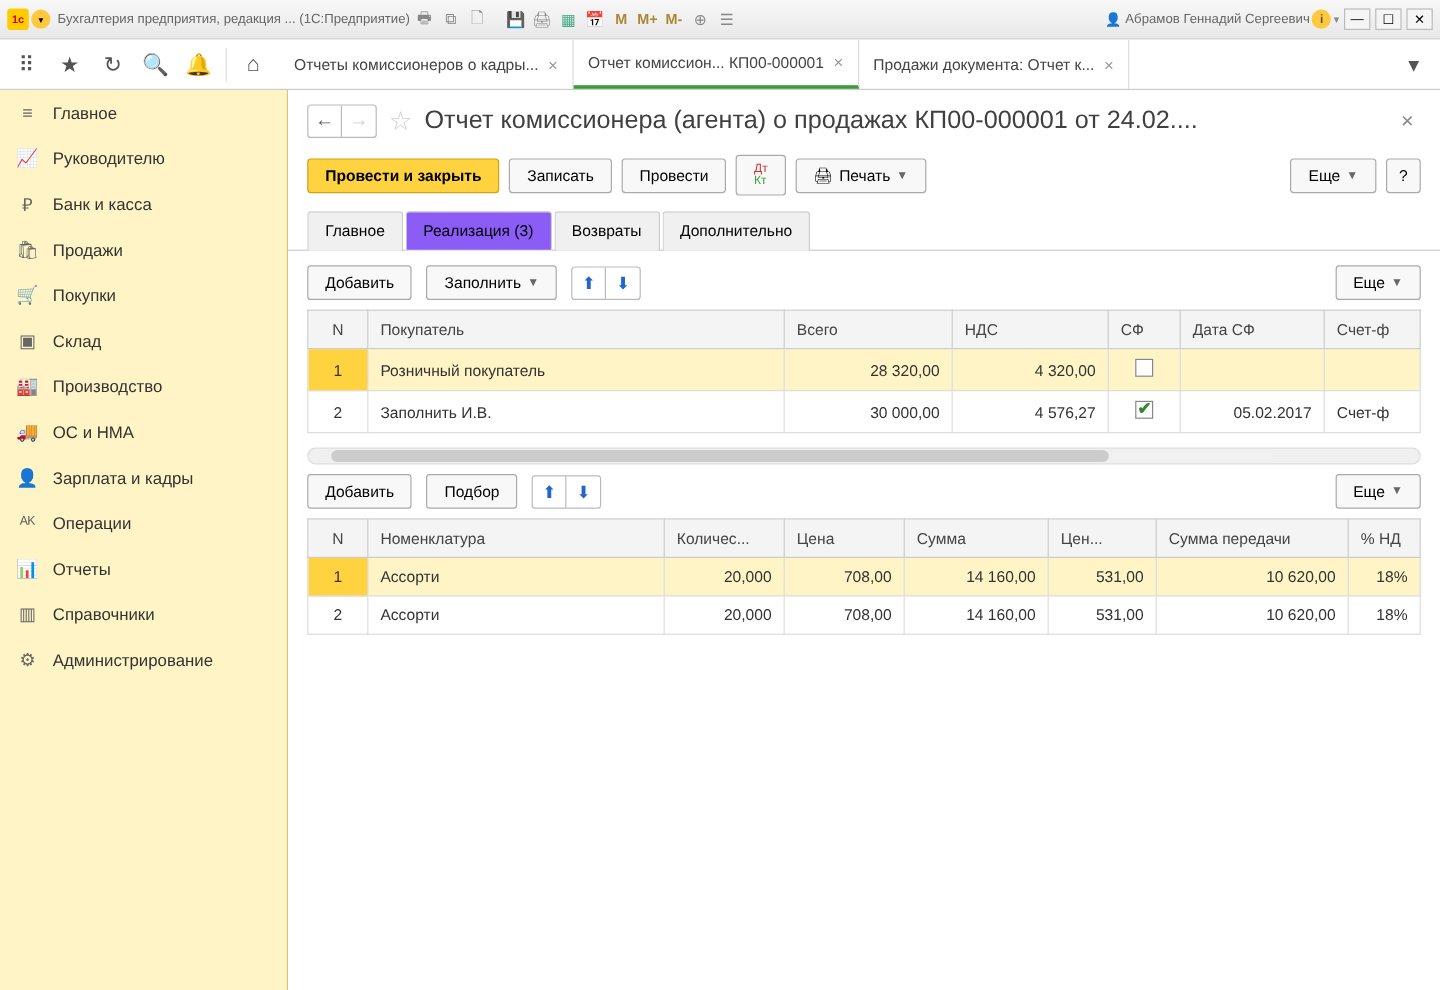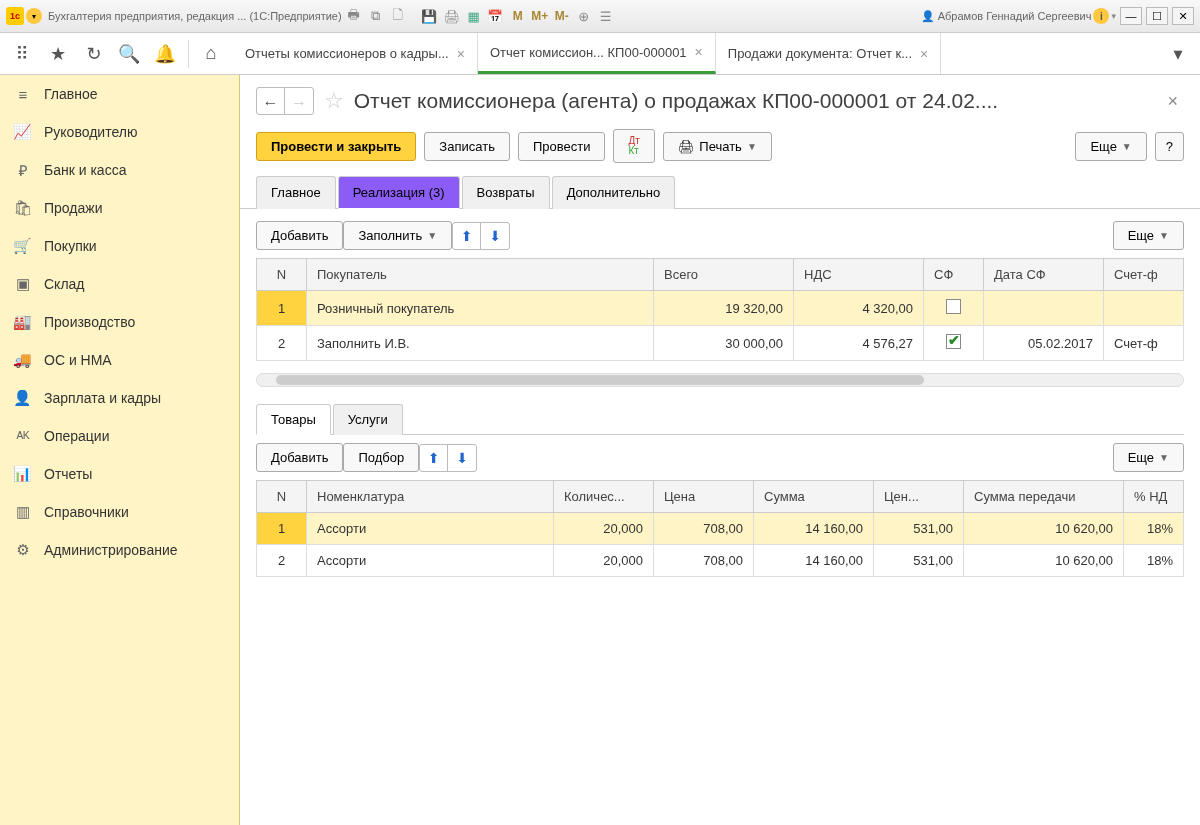--- a/index.html
+++ b/index.html
@@ -51,21 +51,21 @@
 .dtkt-icon .d { color: #c33; }
 .dtkt-icon .k { color: #3a3; }
 .action-spacer { flex: 1; }
 
 
 .section-tabs { display: flex; padding: 0 16px; border-bottom: 1px solid #ccc; gap: 2px; }
 .sec-tab { padding: 8px 14px; border: 1px solid #ccc; border-bottom: none; background: #f0f0f0; font-size: 13px; cursor: pointer; border-radius: 3px 3px 0 0; position: relative; top: 1px; }
 .sec-tab.active { background: #8b5cf6; border-bottom: 1px solid #fff; }
 
 .section-body { padding: 12px 16px; display: flex; flex-direction: column; gap: 8px; flex: 1; overflow: auto; }
-.table-toolbar { display: flex; align-items: center; gap: 0; }
+.table-toolbar { display: flex; align-items: center; gap: 12px; }
 .icon-btn-group { display: flex; border: 1px solid #bbb; border-radius: 3px; }
 .icon-btn { width: 28px; height: 26px; display: flex; align-items: center; justify-content: center; cursor: pointer; font-size: 14px; }
 .icon-btn:first-child { border-right: 1px solid #bbb; color: #2266cc; }
 .icon-btn:last-child { color: #2266cc; }
 
 
 table { border-collapse: collapse; width: 100%; font-size: 13px; }
 th { background: #f4f4f4; border: 1px solid #ccc; padding: 8px 10px; text-align: left; font-weight: normal; color: #444; }
 td { border: 1px solid #ddd; padding: 8px 10px; color: #333; }
 tr.selected td { background: #fef4c5; }
@@ -273,45 +273,41 @@
           <th style="width:130px">НДС</th>
           <th style="width:60px">СФ</th>
           <th style="width:120px">Дата СФ</th>
           <th style="width:80px">Счет-ф</th>
         </tr>
           </thead>
         <tbody>
           <tr class="selected">
             <td class="num">1</td>
             <td>Розничный покупатель</td>
-            <td class="right">19 320,00</td>
+            <td class="right">28 320,00</td>
             <td class="right">4 320,00</td>
             <td class="center"><span class="checkbox"></span></td>
             <td></td>
             <td></td>
           </tr>
           <tr>
             <td class="num">2</td>
             <td>Заполнить И.В.</td>
             <td class="right">30 000,00</td>
             <td class="right">4 576,27</td>
             <td class="center"><span class="checkbox checked"></span></td>
             <td class="right">05.02.2017</td>
             <td>Счет-ф</td>
           </tr>
         </tbody>
       </table>
       <div class="hscroll">
           <div class="hscroll-thumb"></div>
         </div>
 
-      <div class="sub-tabs">
-        <div class="sub-tab active">Товары</div>
-        <div class="sub-tab">Услуги</div>
-      </div>
 
       <div class="table-toolbar">
         <div class="btn">
             <span>Добавить</span>
           </div>
         <div class="btn">
             <span>Подбор</span>
           </div>
         <div class="icon-btn-group">
           <div class="icon-btn">⬆</div>

